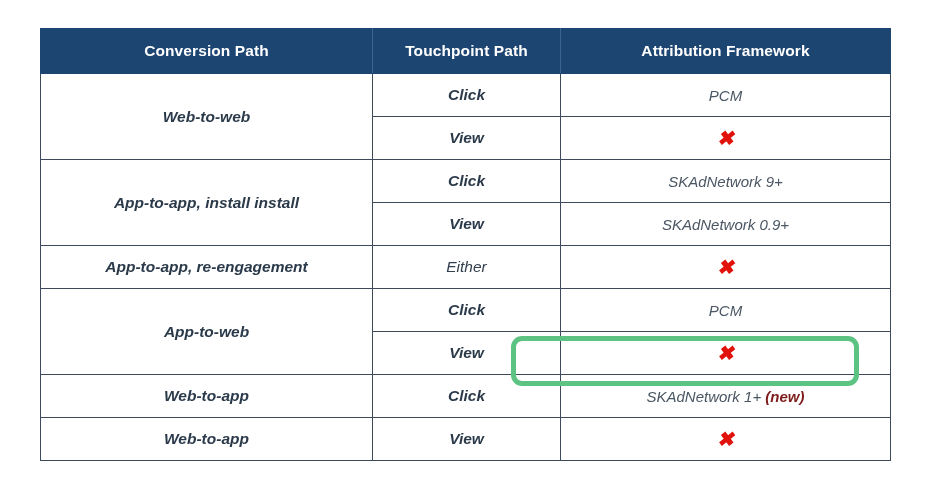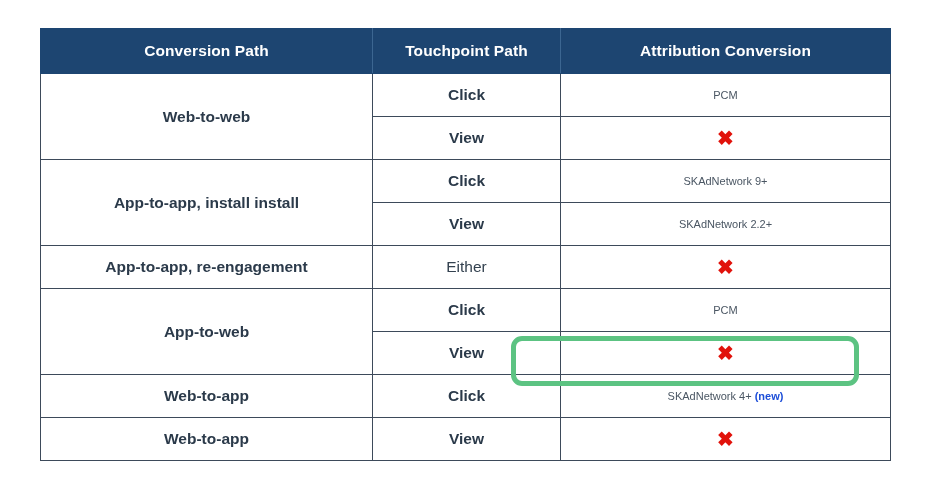--- a/index.html
+++ b/index.html
@@ -51,43 +51,44 @@
   thead th:last-child { border-right-color: #1d4571; }
 
   
   tbody td {
     border: 1.4px solid #3d4a5a;
     height: 43px;
     padding: 0 8px;
     text-align: center;
     vertical-align: middle;
     background: #ffffff;
+    font-style: italic;
   }
   td.path, td.touch {
     color: #2b3a4a;
     font-size: 15.5px;
     font-weight: bold;
   }
   td.touch.either {
     font-weight: normal;
     color: #33414f;
   }
   td.framework {
     color: #4a5663;
-    font-size: 11px;
+    font-size: 15px;
     font-weight: normal;
   }
   td.framework.cross {
     color: #e1120b;
     font-size: 20px;
     font-weight: bold;
     line-height: 1;
   }
   .new-tag {
-    color: #1d4ed8;
+    color: #7f1d1d;
     font-weight: bold;
   }
 
   
   .highlight-ring {
     position: absolute;
     left: 511px;
     top: 336px;
     width: 348px;
     height: 50px;
@@ -106,60 +107,60 @@
     <table class="attr-table">
       <colgroup>
         <col class="c1">
           <col class="c2">
           <col class="c3">
       </colgroup>
       <thead>
         <tr>
           <th>Conversion Path</th>
           <th>Touchpoint Path</th>
-          <th>Attribution Conversion</th>
+          <th>Attribution Framework</th>
         </tr>
       </thead>
       <tbody id="table-body">
           <tr>
             <td class="path" rowspan="2">Web-to-web</td>
             <td class="touch">Click</td>
             <td class="framework">PCM</td>
           </tr>
           <tr>
             <td class="touch">View</td>
             <td class="framework cross">✖</td>
           </tr>
           <tr>
             <td class="path" rowspan="2">App-to-app, install install</td>
             <td class="touch">Click</td>
             <td class="framework">SKAdNetwork 9+</td>
           </tr>
           <tr>
             <td class="touch">View</td>
-            <td class="framework">SKAdNetwork 2.2+</td>
+            <td class="framework">SKAdNetwork 0.9+</td>
           </tr>
           <tr>
             <td class="path">App-to-app, re-engagement</td>
             <td class="touch either">Either</td>
             <td class="framework cross">✖</td>
           </tr>
           <tr>
             <td class="path" rowspan="2">App-to-web</td>
             <td class="touch">Click</td>
             <td class="framework">PCM</td>
           </tr>
           <tr>
             <td class="touch">View</td>
             <td class="framework cross">✖</td>
           </tr>
           <tr>
             <td class="path">Web-to-app</td>
             <td class="touch">Click</td>
-            <td class="framework"><span>SKAdNetwork 4+</span> <span class="new-tag">(new)</span></td>
+            <td class="framework"><span>SKAdNetwork 1+</span> <span class="new-tag">(new)</span></td>
           </tr>
           <tr>
             <td class="path">Web-to-app</td>
             <td class="touch">View</td>
             <td class="framework cross">✖</td>
           </tr>
         </tbody>
     </table>
   </div>
 

